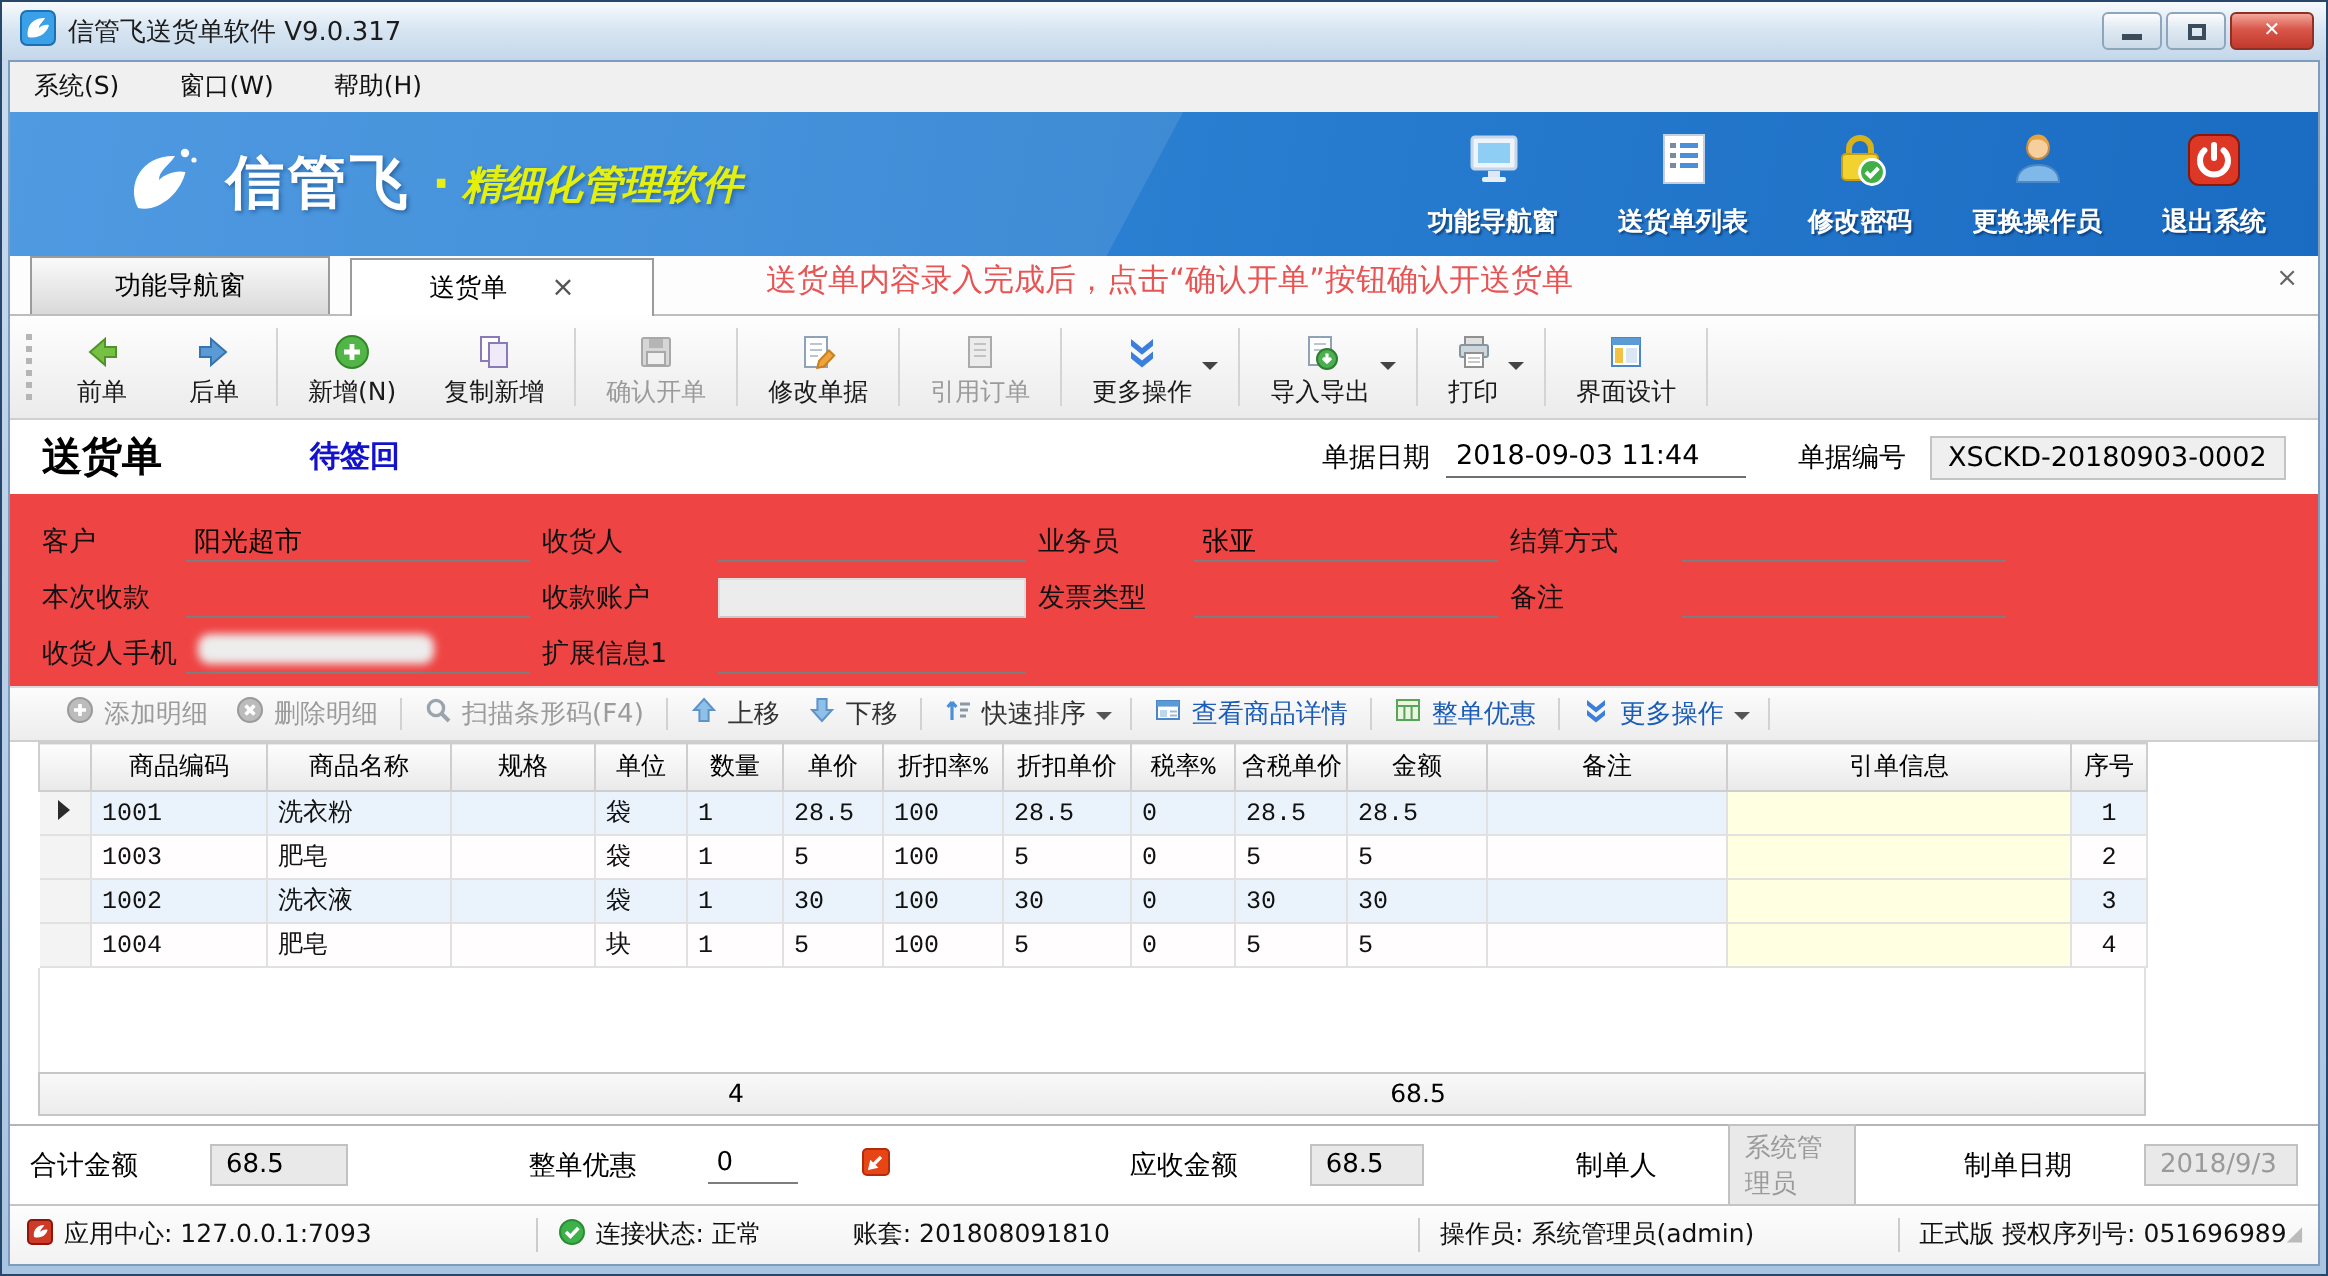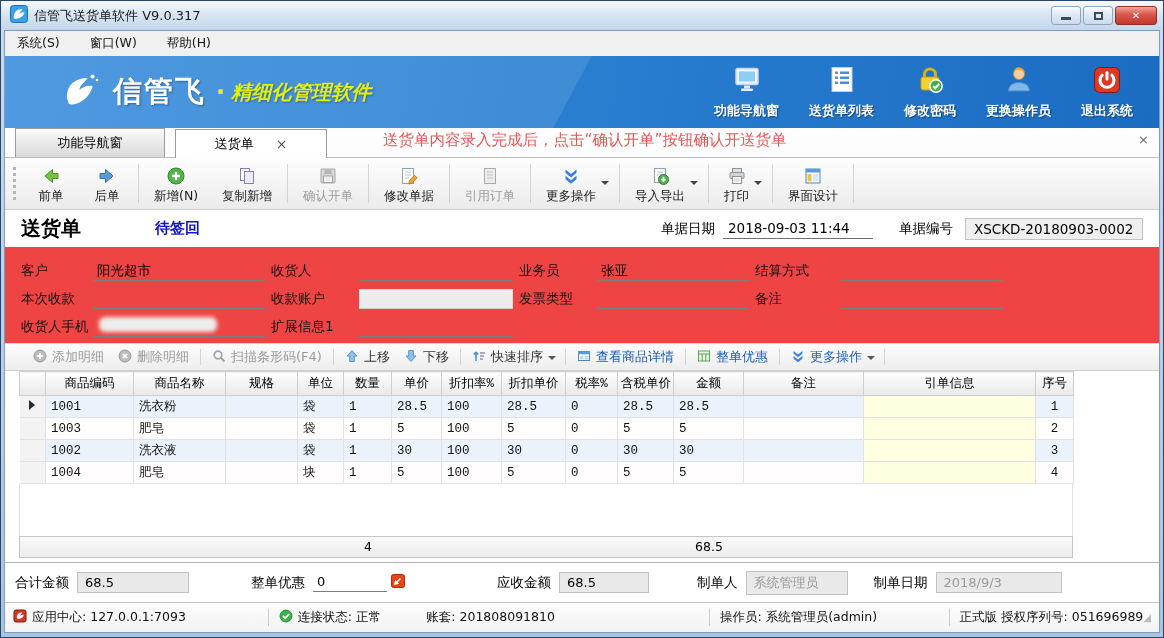--- a/index.html
+++ b/index.html
@@ -82,21 +82,21 @@
   td.seq { text-align:center; }
   td.marker { background:#f3f3f3 !important; border-right:1px solid #cecece; text-align:center; padding:0; }
   .tri { display:inline-block; width:0; height:0; border-left:6px solid #2b2b2b; border-top:5px solid transparent; border-bottom:5px solid transparent; }
   .grid-empty { flex:1; margin-left:14px; width:1054px; border-left:1px solid #e1e1e1; border-right:1px solid #e1e1e1; background:#fff; }
   
   .sumbar { flex:0 0 22px; height:22px; width:1054px; margin-left:14px; background:linear-gradient(#f9f9f9,#ececec); border:1px solid #c6c6c6; position:relative; font-size:12.5px; }
   .sumbar span { position:absolute; top:2px; text-align:center; }
   .sum-qty { left:324px; width:48px; }
   .sum-amt { left:654px; width:70px; }
   
-  .footerbar { flex:0 0 40px; height:40px; border-top:1px solid #b5b5b5; margin-top:4px; display:flex; align-items:center; padding:0 10px; font-size:13.5px; background:#fff; }
+  .footerbar { flex:0 0 40px; height:40px; border-top:1px solid #b5b5b5; margin-top:4px; display:flex; align-items:center; padding:0 10px; font-size:13.5px; background:#fff;gap:28px; }
   .fbox { background:#e9e9e9; border:1px solid #c2c2c2; padding:2px 7px; font-size:13px; }
   .fbox.graytext { color:#9a9a9a; }
   .fund { border-bottom:1px solid #7d7d7d; width:74px; padding:1px 4px 2px; font-size:13px; }
   .footerbar .lbl { margin-right:8px; white-space:nowrap; }
   
   .statusbar { flex:0 0 30px; height:30px; border-top:1px solid #c5c5c5; background:linear-gradient(#fdfdfd,#f2f2f2); display:flex; align-items:center; font-size:12.5px; padding:0 8px; color:#111; }
   .sseg { display:flex; align-items:center; gap:5px; white-space:nowrap; }
   .ssep { width:1px; height:17px; background:#cccccc; margin:0 10px; }
   .w268{width:262px;} .w160{width:158px;} .w292{width:292px;} .w238{width:234px;}
   .resize-grip { margin-left:auto; color:#bbb; font-size:10px; }

